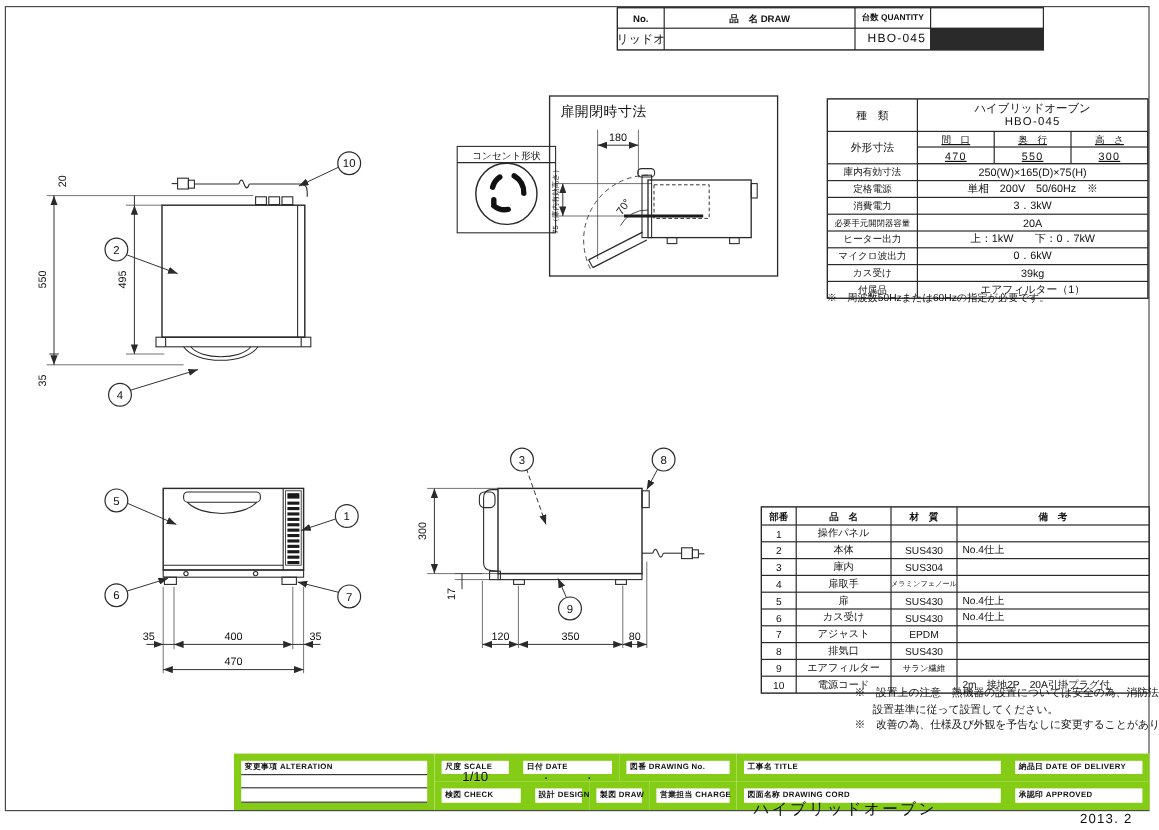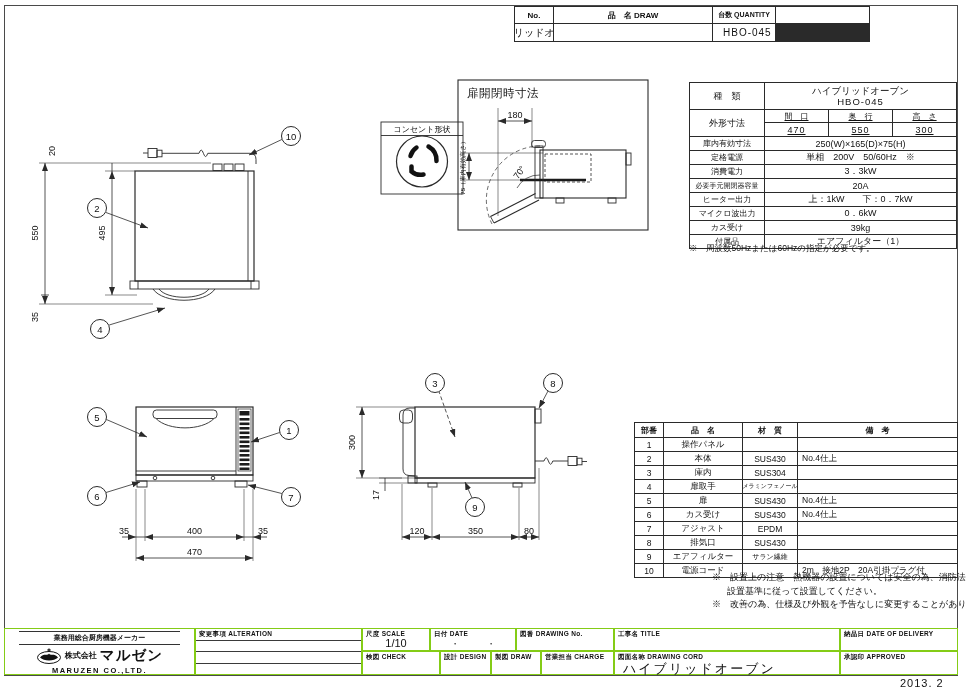--- a/index.html
+++ b/index.html
@@ -10,21 +10,21 @@
   
   .gridtab{display:grid;background:#2a2a2a;gap:1px;border:1px solid #2a2a2a;box-sizing:border-box;}
   .gridtab>div{background:#fff;display:flex;align-items:center;justify-content:center;
                font-size:9px;white-space:nowrap;overflow:hidden;}
   .left{justify-content:flex-start !important;padding-left:4px;}
   .fs7{font-size:7px !important;}
   .fs8{font-size:8px !important;}
   .fs10{font-size:10px !important;}
   .bold{font-weight:bold;}
   
-  .tbcell{position:absolute;border:1px solid #84cc16;box-sizing:border-box;background:#fff;}
+  .tbcell{position:absolute;border:6px solid #84cc16;box-sizing:border-box;background:#fff;}
   .tblbl{position:absolute;top:1px;left:3px;font-size:6.5px;font-weight:bold;white-space:nowrap;letter-spacing:.3px;}
   .tbval{position:absolute;left:0;right:0;text-align:center;white-space:nowrap;}
   
   svg{position:absolute;overflow:visible;}
   svg text{font-family:"Liberation Sans",sans-serif;fill:#111;}
   .ln{stroke:#2a2a2a;stroke-width:1.2;fill:none;}
   .ln2{stroke:#2a2a2a;stroke-width:.9;fill:none;}
   .xln{stroke:#3a3a3a;stroke-width:.6;fill:none;}
   .dim{stroke:#2a2a2a;stroke-width:.8;fill:none;}
   .ld{stroke:#2a2a2a;stroke-width:.8;fill:none;}
@@ -385,34 +385,20 @@
     <div style="font-size:8.5px;"></div>
     <div class="left" style="font-size:8.5px;">2m　接地2P　20A引掛プラグ付</div>
   </div>
 
   <div class="abs" style="left:712px;top:571px;">
     <div class="notes-line">※　設置上の注意　熱機器の設置については安全の為、消防法の</div>
     <div class="notes-line" style="padding-left:15px;">設置基準に従って設置してください。</div>
     <div class="notes-line">※　改善の為、仕様及び外観を予告なしに変更することがあります。</div>
   </div>
 
-  <div class="tbcell" style="left:4px;top:628px;width:191px;height:47px;">
-    <div style="margin:2px 14px 0;border-top:1px solid #333;border-bottom:1px solid #333;text-align:center;font-size:7px;font-weight:bold;padding:1px 0;white-space:nowrap;">業務用総合厨房機器メーカー</div>
-    <div style="display:flex;align-items:center;justify-content:center;gap:3px;margin-top:1px;">
-      <svg width="26" height="16" viewBox="0 0 26 16" style="position:static;">
-        <ellipse cx="13" cy="9.5" rx="11.5" ry="6" fill="#fff" stroke="#111" stroke-width="1"></ellipse>
-        <path d="M4,9.5 C8,4.5 11,8.5 13,5.5 C15,8.5 18,4.5 22,9.5 C18,13.5 8,13.5 4,9.5 z" fill="#111"></path>
-        <line x1="13" y1="0.5" x2="13" y2="4" stroke="#111" stroke-width="1.2"></line>
-        <line x1="11.3" y1="2" x2="14.7" y2="2" stroke="#111" stroke-width="1.2"></line>
-      </svg>
-      <span style="font-size:8px;font-weight:bold;">株式会社</span>
-      <span style="font-size:14.5px;font-weight:bold;letter-spacing:1px;">マルゼン</span>
-    </div>
-    <div style="text-align:center;font-size:7.5px;font-weight:bold;letter-spacing:1.5px;margin-top:1px;">MARUZEN  CO.,LTD.</div>
-  </div>
 
   <div class="tbcell" style="left:195px;top:628px;width:167px;height:47px;">
     <span class="tblbl">変更事項  ALTERATION</span>
     <div style="position:absolute;left:0;right:0;top:11px;border-top:1px solid #3a3a3a;"></div>
     <div style="position:absolute;left:0;right:0;top:22px;border-top:1px solid #3a3a3a;"></div>
     <div style="position:absolute;left:0;right:0;top:34px;border-top:1px solid #3a3a3a;"></div>
   </div>
 
   <div class="tbcell" style="left:362px;top:628px;width:68px;height:23px;">
     <span class="tblbl">尺度  SCALE</span>

